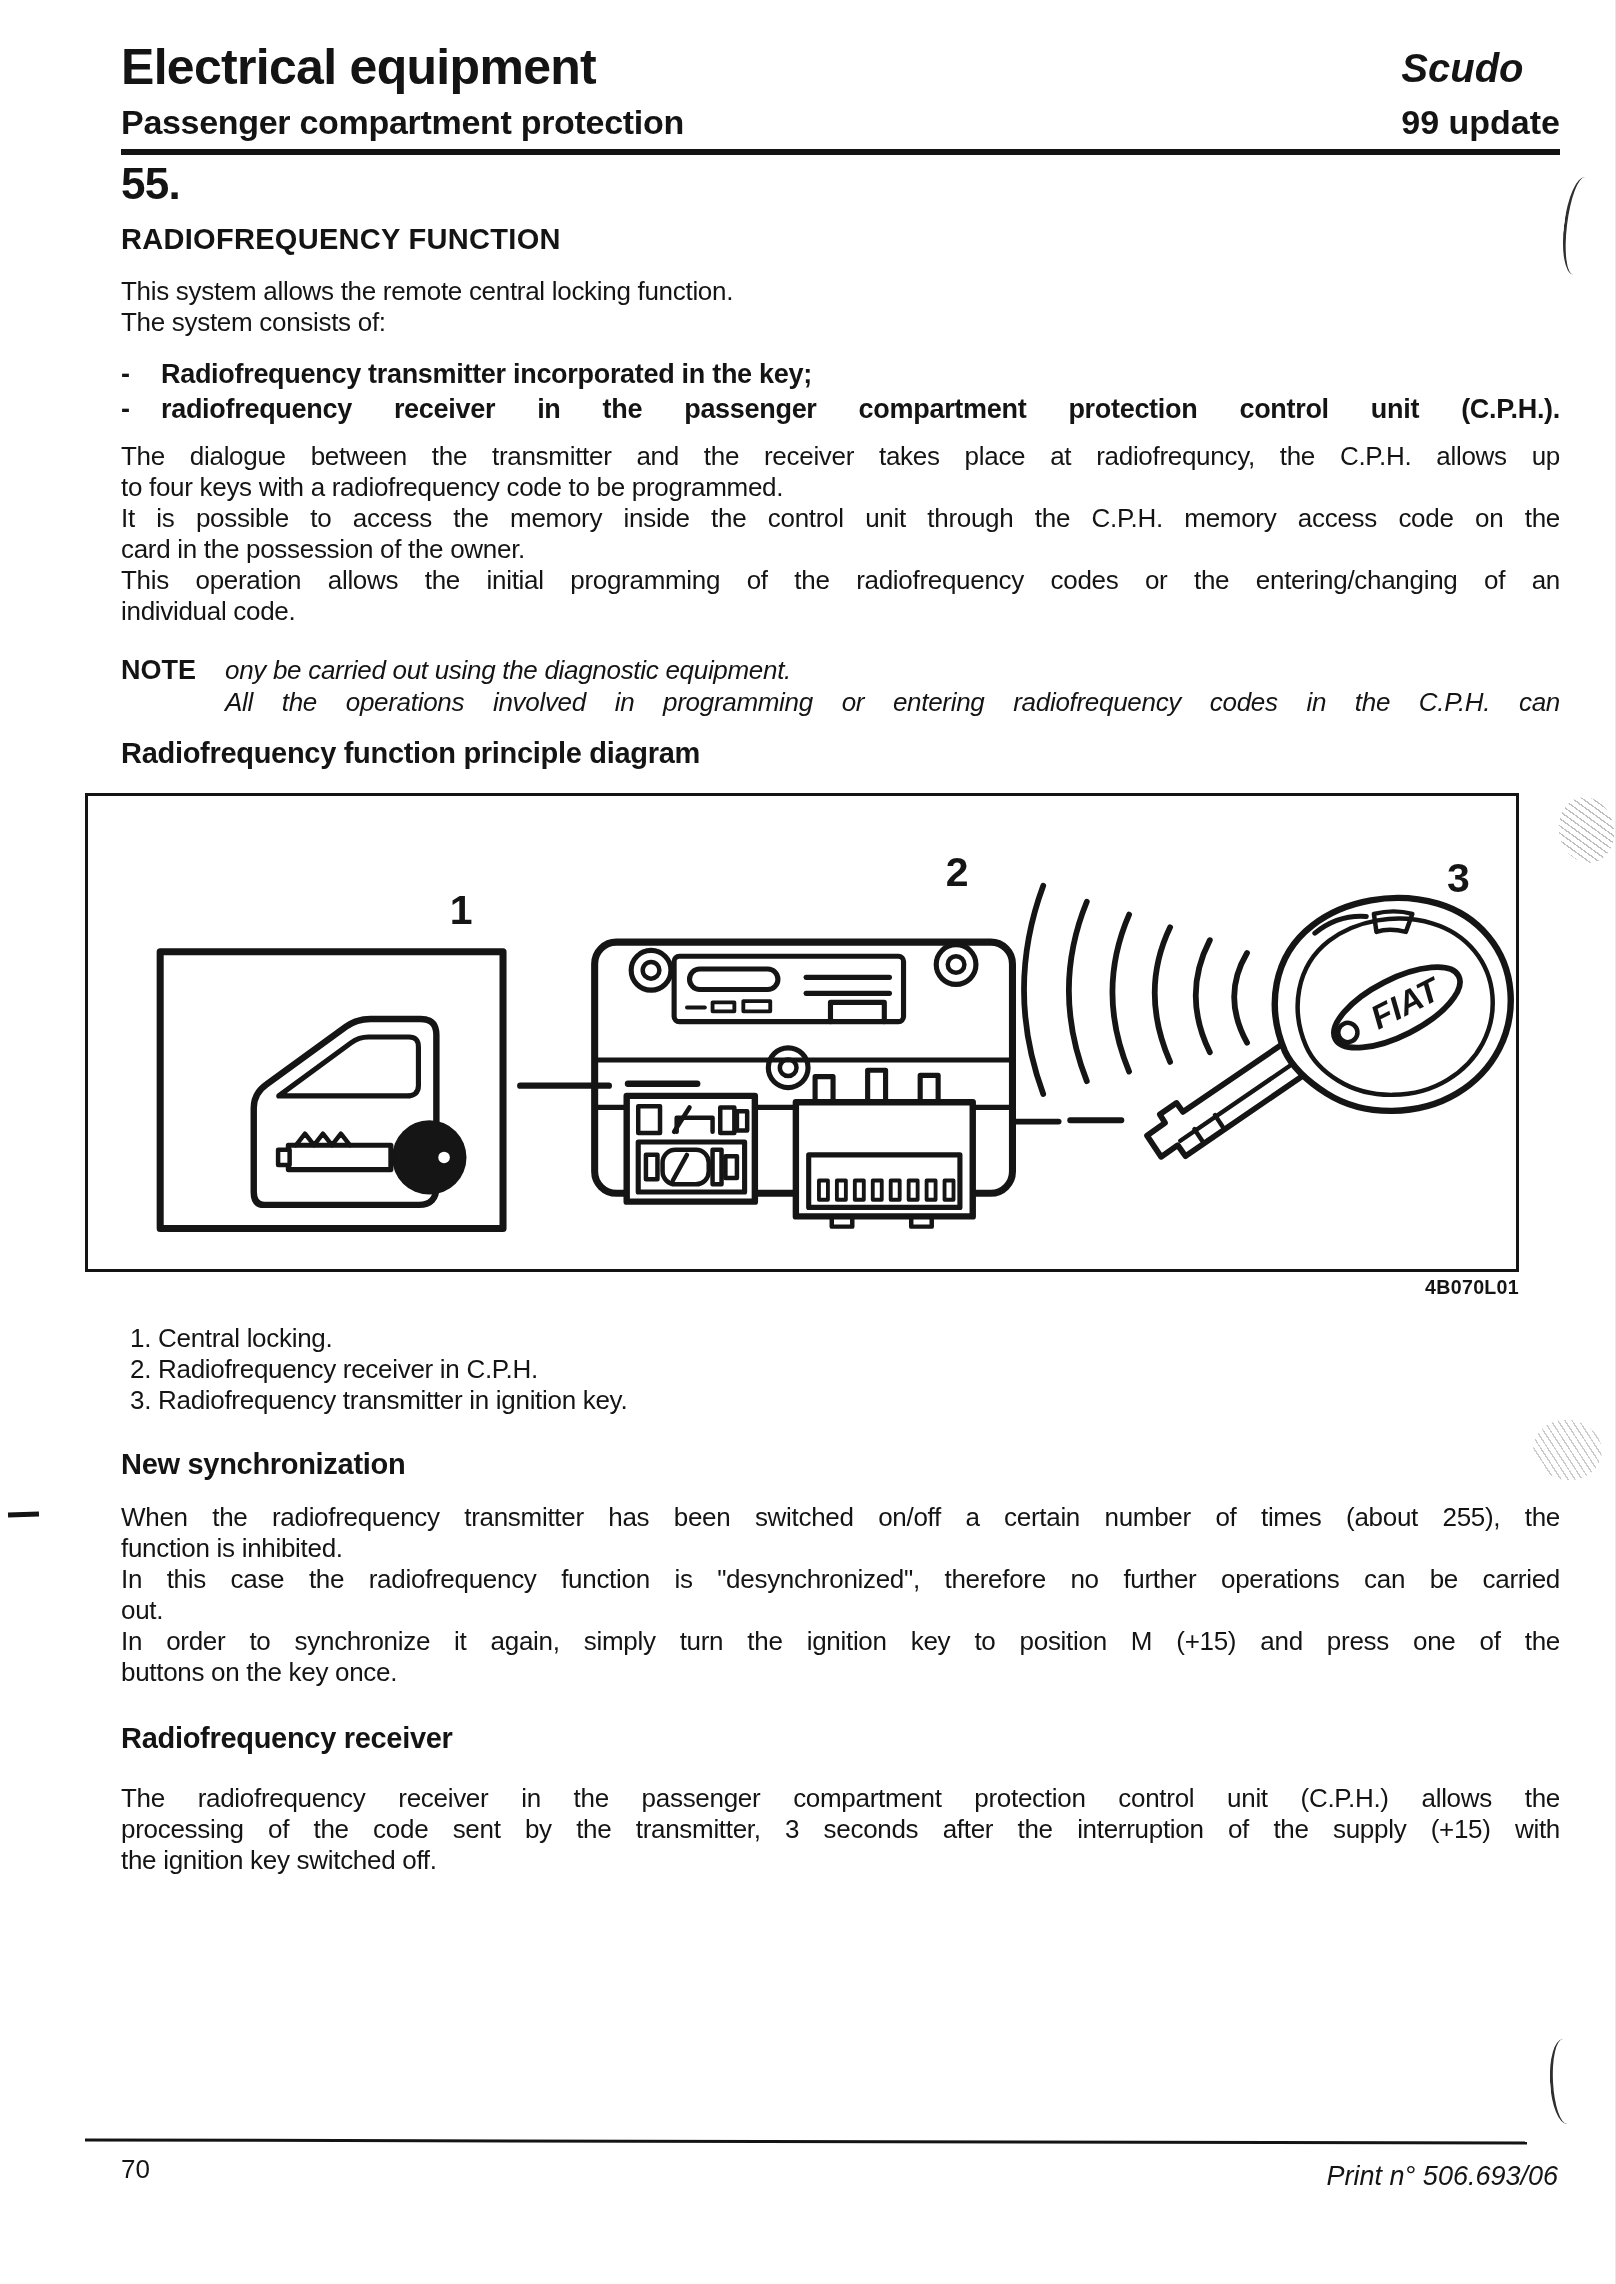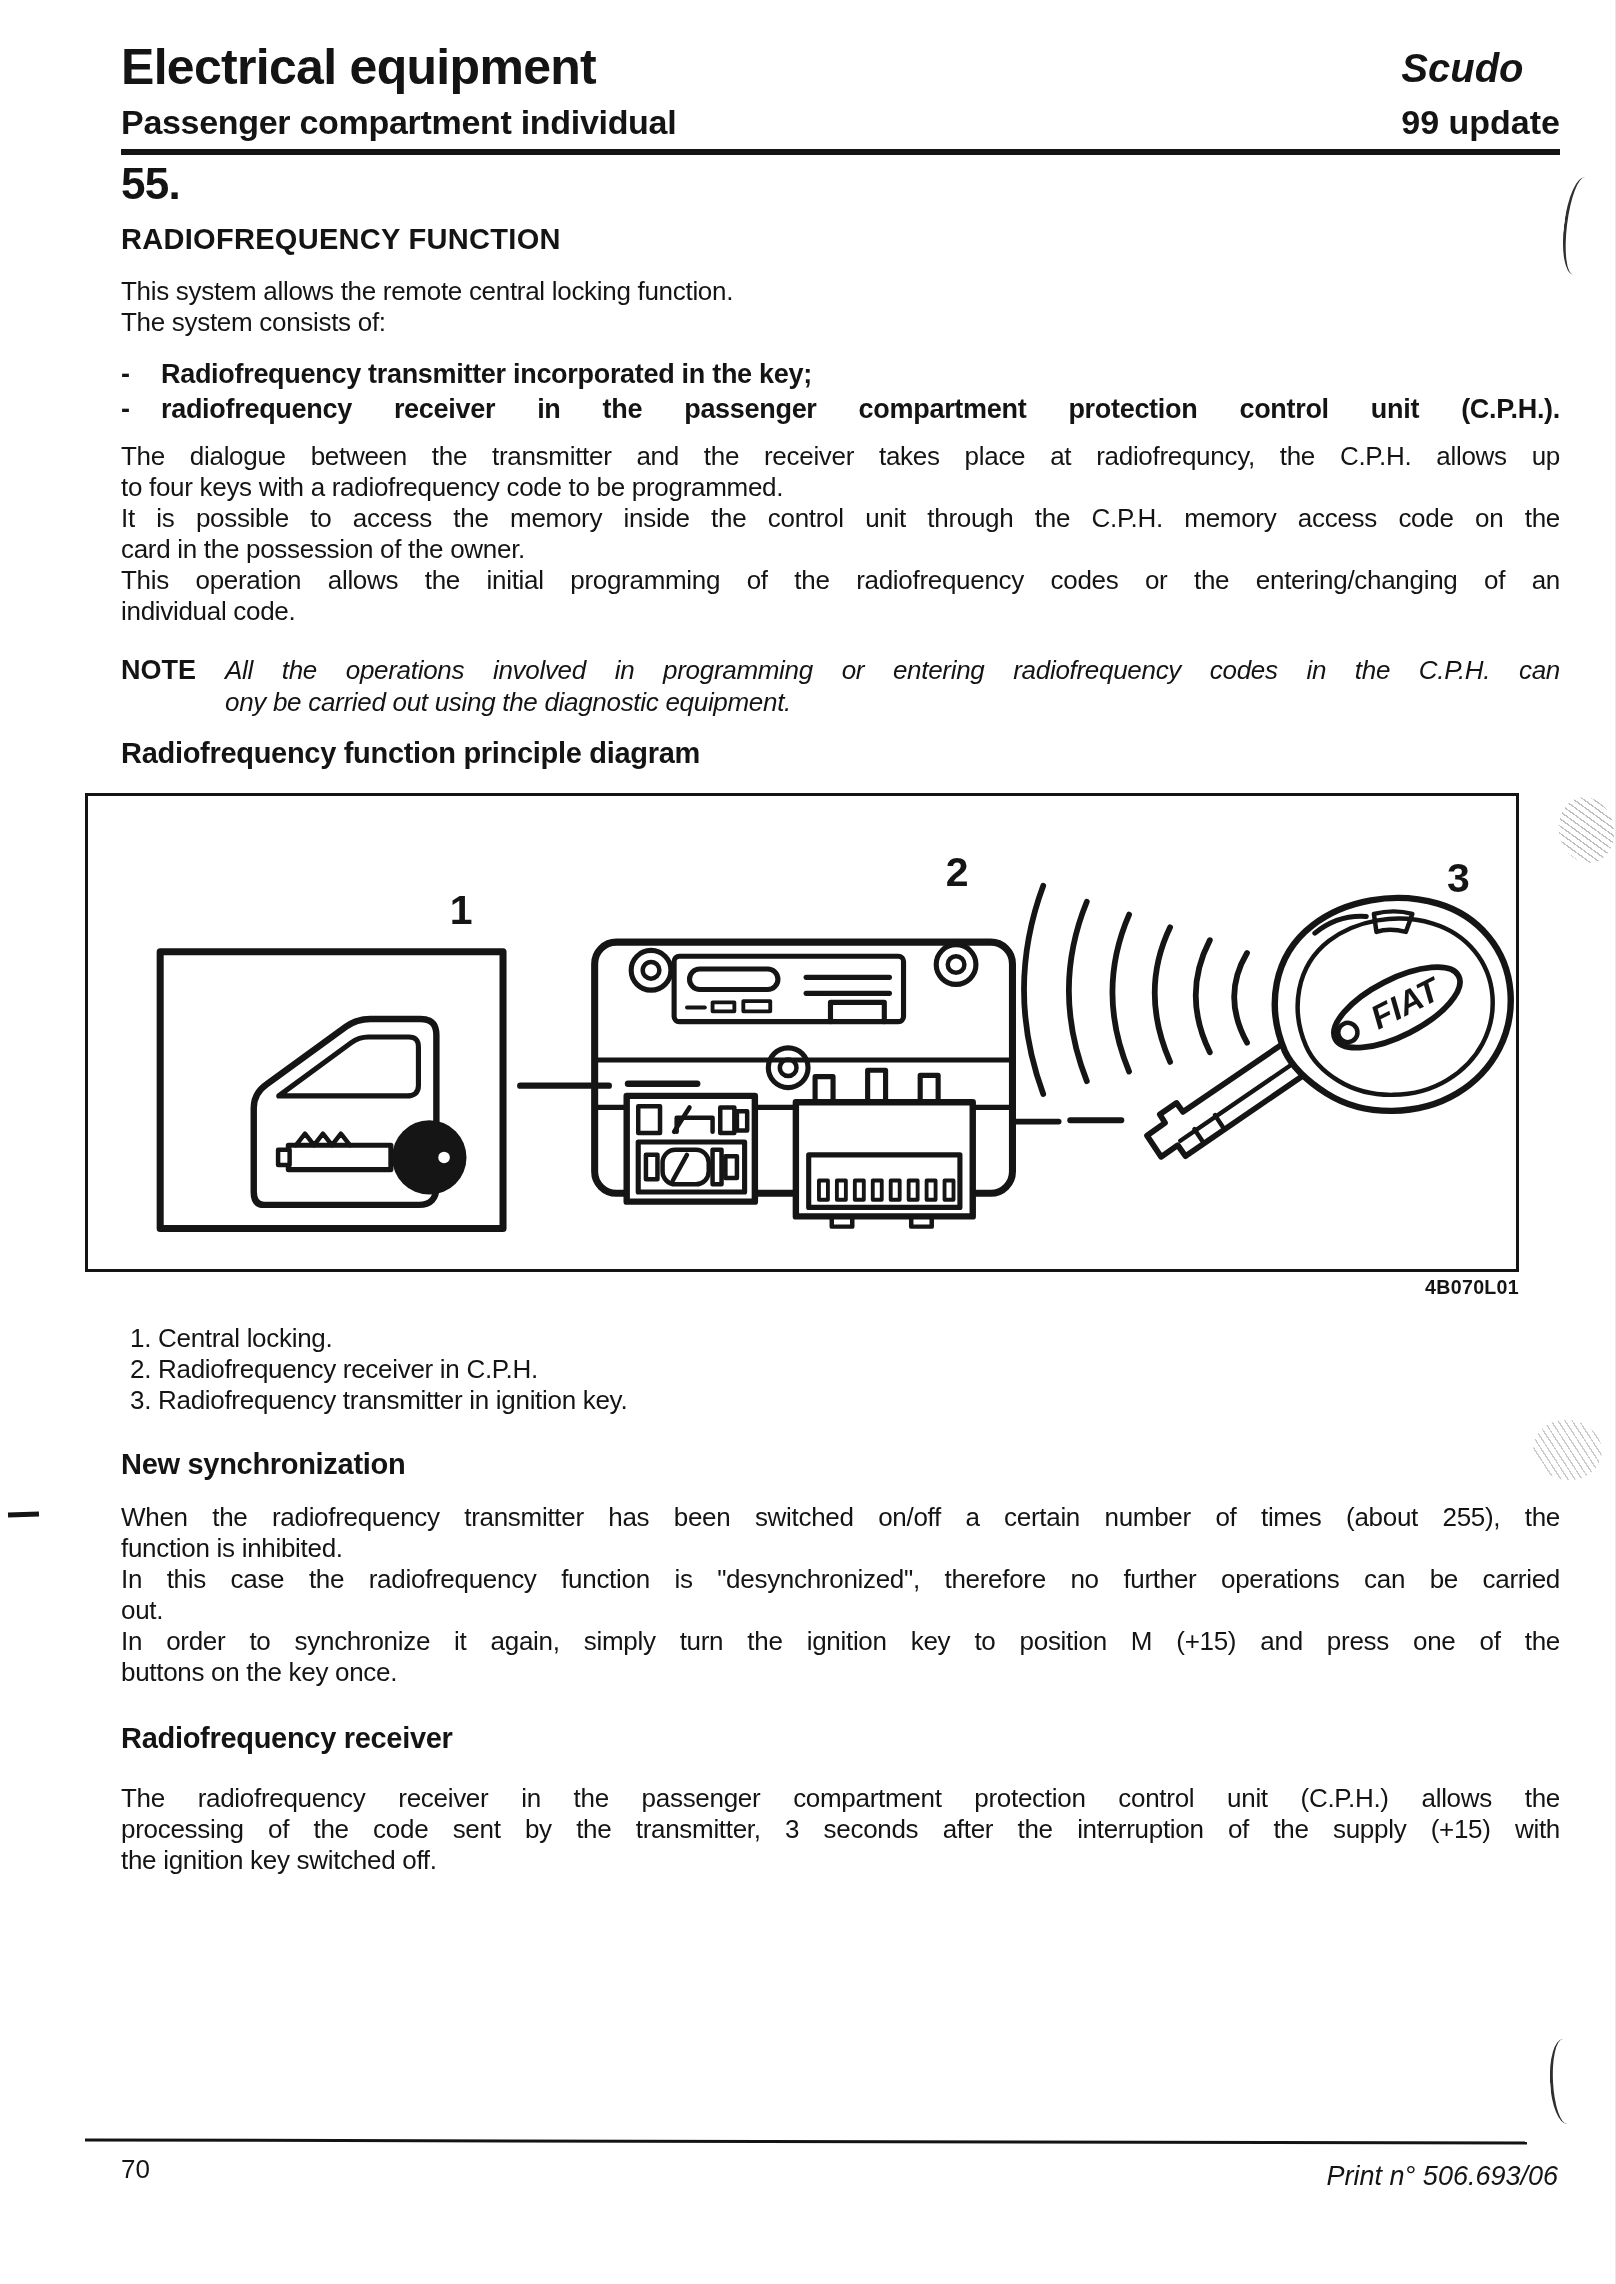--- a/index.html
+++ b/index.html
@@ -75,21 +75,21 @@
 </style>
 </head>
 <body>
 
 <div class="page">
   <div class="content">
 
     <div class="hdr">
       <div class="hdr-left">
         <div class="title">Electrical equipment</div>
-        <div class="subtitle">Passenger compartment individual</div>
+        <div class="subtitle">Passenger compartment protection</div>
       </div>
       <div class="hdr-right">
         <div class="model">Scudo</div>
         <div class="edition">99 update</div>
       </div>
     </div>
     <div class="rule"></div>
 
     <div class="secnum">55.</div>
     <div class="sechead">RADIOFREQUENCY FUNCTION</div>
@@ -115,22 +115,22 @@
       <div class="line ll">to four keys with a radiofrequency code to be programmed.</div>
       <div class="line jl">It is possible to access the memory inside the control unit through the C.P.H. memory access code on the</div>
       <div class="line ll">card in the possession of the owner.</div>
       <div class="line jl">This operation allows the initial programming of the radiofrequency codes or the entering/changing of an</div>
       <div class="line ll">individual code.</div>
     </div>
 
     <div class="note">
       <div class="nlabel">NOTE</div>
       <div class="nbody">
+        <div class="line ll">ony be carried out using the diagnostic equipment.</div>
         <div class="line jl">All the operations involved in programming or entering radiofrequency codes in the C.P.H. can</div>
-        <div class="line ll">ony be carried out using the diagnostic equipment.</div>
       </div>
     </div>
 
     <div class="h3">Radiofrequency function principle diagram</div>
 
     <div class="figframe">
       <svg viewBox="0 0 2200 735" width="1426" height="471">
 
         <g>
           <text class="num" x="552" y="200">1</text>

